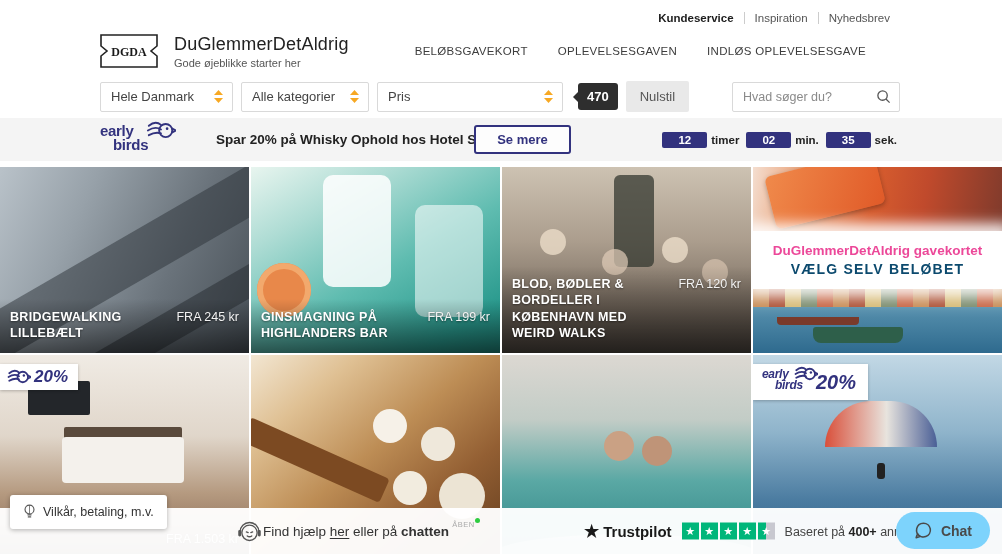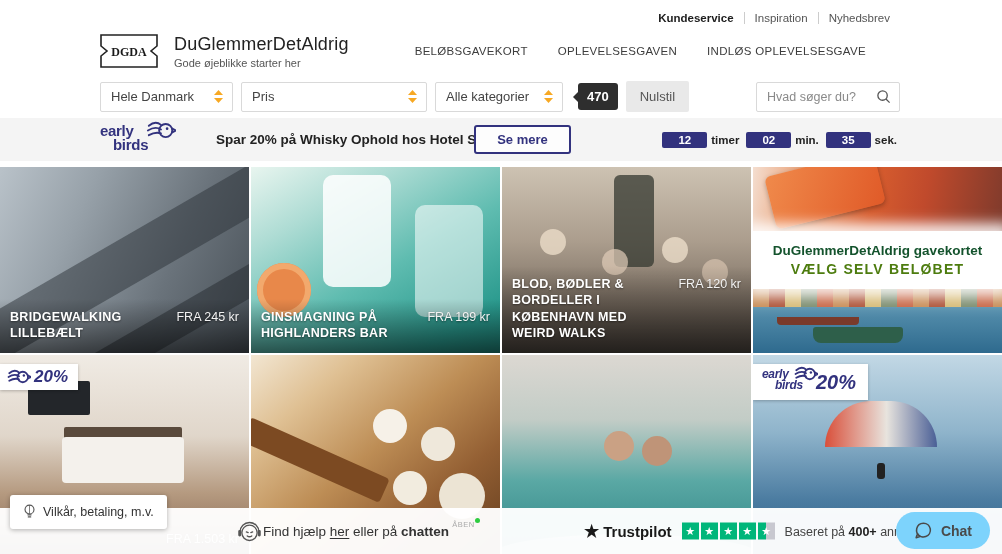--- a/index.html
+++ b/index.html
@@ -30,21 +30,21 @@
             display:flex; align-items:center; justify-content:space-between;
             padding:0 9px 0 10px; font-size:13px; color:#444; cursor:pointer; }
   .select.region { width:133px; } .select.price { width:186px; } .select.category { width:128px; }
   .count-badge { background:#2e2e2e; color:#fff; font-size:13px; font-weight:bold;
                  border-radius:3px; padding:6px 9px; position:relative; margin-left:7px; }
   .count-badge::before { content:""; position:absolute; left:-5px; top:50%;
                  transform:translateY(-50%); border:5px solid transparent;
                  border-right-color:#2e2e2e; border-left:0; }
   .reset-btn { background:#e9e9e9; border:none; color:#555; font-size:13px;
                padding:8px 14px; border-radius:2px; cursor:pointer; font-family:inherit; }
-  .search-box { margin-left:auto; width:144px; height:30px; border:1px solid #d9d9d9;
+  .search-box { margin-left:auto; width:168px; height:30px; border:1px solid #d9d9d9;
                 border-radius:2px; display:flex; align-items:center; padding:0 8px 0 10px; background:#fff; }
   .search-box input { border:none; outline:none; flex:1; min-width:0; font-size:12.5px;
                 color:#333; font-family:inherit; background:transparent; }
   .search-box input::placeholder { color:#8a8a8a; }
 
   
   .banner { height:43px; background:#f4f4f4; margin-top:6px; display:flex; align-items:center;
             padding:0 102px 0 100px; position:relative; }
   .eb-wrap { position:relative; width:72px; height:34px; cursor:pointer; }
   .eb-line1 { font-size:15px; font-weight:800; color:#32327e; letter-spacing:-0.3px; line-height:1; }
@@ -104,22 +104,22 @@
         background:rgba(235,220,200,0.8); left:38px; top:62px;
         box-shadow:62px 20px 0 rgba(225,205,185,0.7), 122px 8px 0 rgba(240,225,205,0.75), 162px 30px 0 rgba(215,195,175,0.7); }
   .p4-top { position:absolute; top:0; left:0; right:0; height:70px;
         background:linear-gradient(100deg,#f4ded0 0%,#e89a6d 22%,#d65c2e 48%,#c04a2c 68%,#7e3a2c 100%); }
   .gift-card { position:absolute; width:112px; height:54px; border-radius:6px;
         background:linear-gradient(120deg,#f08a4b,#e05a28); transform:rotate(-14deg);
         left:16px; top:-4px; box-shadow:0 2px 5px rgba(0,0,0,0.3); }
   .gc-band { position:absolute; top:64px; left:0; right:0; height:58px; background:#fff;
         display:flex; flex-direction:column; align-items:center; justify-content:center;
         gap:3px; box-shadow:0 0 12px 8px rgba(255,255,255,0.85); z-index:1; }
-  .gc-title { font-size:13.5px; font-weight:800; color:#14532d; }
-  .gc-sub { font-size:14px; font-weight:800; color:#4d7c0f; letter-spacing:1.2px; }
+  .gc-title { font-size:13.5px; font-weight:800; color:#ec4899; }
+  .gc-sub { font-size:14px; font-weight:800; color:#0c4a6e; letter-spacing:1.2px; }
   .p4-bottom { position:absolute; top:122px; left:0; right:0; bottom:0;
         background:linear-gradient(180deg,#7fb0c6 0%,#4d87a6 45%,#2e6a8e 100%); }
   .p4-bottom::before { content:""; position:absolute; top:0; left:0; right:0; height:18px;
         background:repeating-linear-gradient(90deg,#c98f5a 0 16px,#b0573c 16px 32px,#d8bd7a 32px 48px,#7e8f72 48px 64px,#c96a4a 64px 80px); }
   .p4-bottom::after { content:""; position:absolute; width:90px; height:16px; border-radius:3px 3px 8px 8px;
         background:#2e5f4a; left:60px; bottom:10px; box-shadow:-40px -14px 0 -4px #7a3a2a; }
   .p5 { background:linear-gradient(180deg,#f0ebe4 0%,#e0d6ca 40%,#b59a80 68%,#7e5f49 100%); }
   .p5::before { content:""; position:absolute; width:62px; height:34px; border-radius:2px;
         background:#23262a; left:28px; top:26px; }
   .p5::after { content:""; position:absolute; width:122px; height:46px; border-radius:4px;
@@ -198,29 +198,29 @@
 </div>
 
 <div class="filters">
   <div class="select region">
     <span>Hele Danmark</span>
     <svg width="9" height="13" viewBox="0 0 9 13">
         <path d="M4.5 0 L9 5 H0 Z" fill="#f7a823"></path>
         <path d="M4.5 13 L0 8 H9 Z" fill="#f7a823"></path>
       </svg>
   </div>
-  <div class="select price">
-    <span>Pris</span>
+  <div class="select category">
+    <span>Alle kategorier</span>
     <svg width="9" height="13" viewBox="0 0 9 13">
         <path d="M4.5 0 L9 5 H0 Z" fill="#f7a823"></path>
         <path d="M4.5 13 L0 8 H9 Z" fill="#f7a823"></path>
       </svg>
   </div>
-  <div class="select category">
-    <span>Alle kategorier</span>
+  <div class="select price">
+    <span>Pris</span>
     <svg width="9" height="13" viewBox="0 0 9 13">
         <path d="M4.5 0 L9 5 H0 Z" fill="#f7a823"></path>
         <path d="M4.5 13 L0 8 H9 Z" fill="#f7a823"></path>
       </svg>
   </div>
   <span class="count-badge">470</span>
   <button class="reset-btn">Nulstil</button>
   <div class="search-box">
     <input type="text" placeholder="Hvad søger du?" style="">
     <svg width="15" height="15" viewBox="0 0 16 16">

